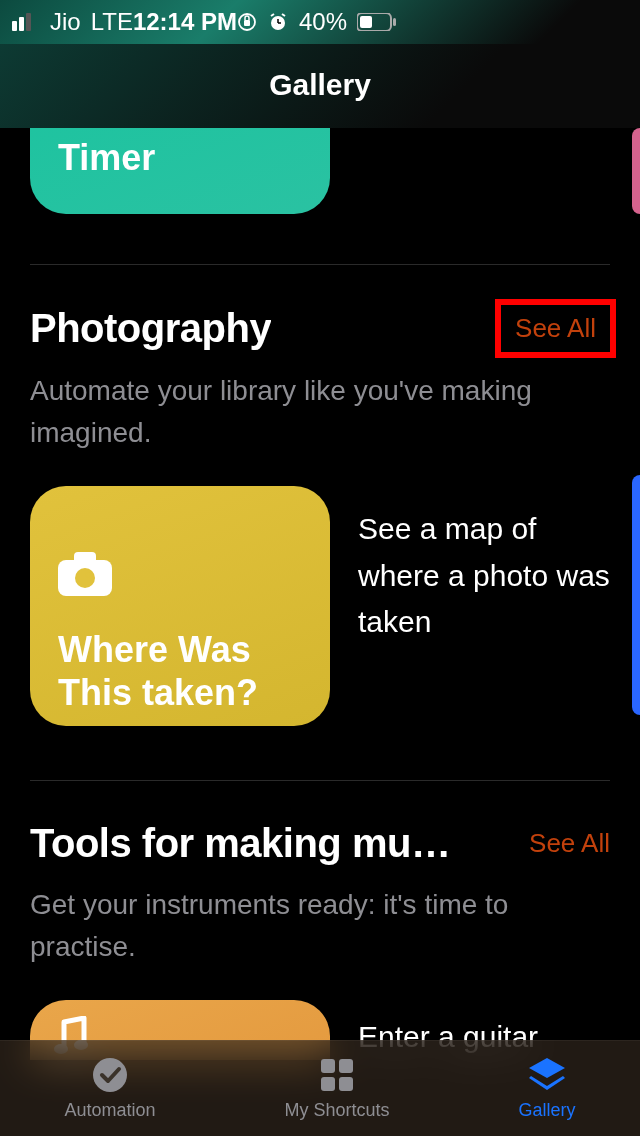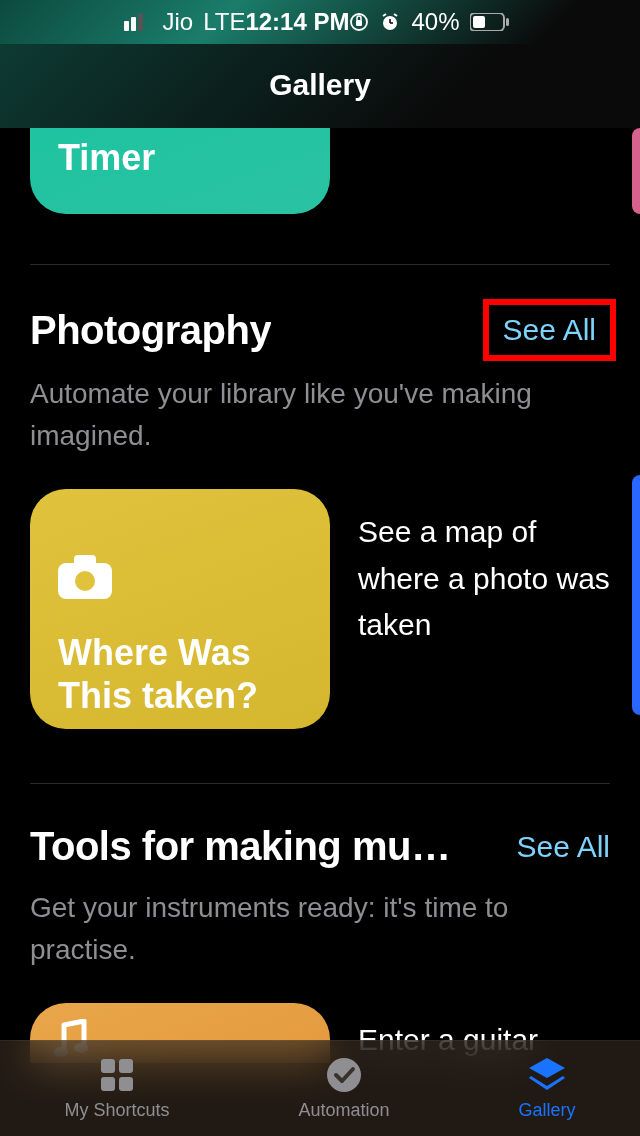--- a/index.html
+++ b/index.html
@@ -2,21 +2,21 @@
 <html><head>
 <meta charset="utf-8">
 <style>
   * { margin: 0; padding: 0; box-sizing: border-box; }
   html, body { width: 640px; height: 1136px; background: #000; color: #fff; font-family: -apple-system, "Helvetica Neue", Arial, sans-serif; overflow: hidden; }
 
   
   .status-bar {
     height: 44px;
     display: flex;
-    justify-content: center;
+    justify-content: flex-start;
     align-items: center;
     padding: 0 18px 0 12px;
     font-size: 24px;
     font-weight: 600;
     background: linear-gradient(135deg, #0c4a3f 0%, #1a7d6a 35%, #0a0a0a 85%);
   }
   .status-left, .status-right { display: flex; align-items: center; gap: 10px; }
   .status-left span, .status-right span { font-weight: 500; }
   .signal-icon, .battery-icon, .lock-icon, .alarm-icon { display:inline-flex; }
 
@@ -55,21 +55,21 @@
   .peek {
     position:absolute; right:0; width:8px; border-radius: 8px 0 0 8px;
   }
   .peek.pink { top: 128px; height: 86px; background:#d6638e; }
   .peek.blue { top: 475px; height: 240px; background:#2a66ff; }
 
   
   .section { padding-top: 40px; }
   .section-head { display:flex; justify-content: space-between; align-items: center; }
   .section-title { font-size: 40px; font-weight: 800; letter-spacing: -0.5px; max-width: 440px; white-space: nowrap; overflow:hidden; text-overflow: ellipsis; }
-  .see-all { color: #7dd3fc; font-size: 30px; font-weight: 400; }
+  .see-all { color: #c2410c; font-size: 26px; font-weight: 400; }
   .see-all.hl { outline: 6px solid #ff0000; padding: 8px 14px; }
   .section-sub { color:#8e8e93; font-size: 28px; line-height:1.5; margin-top: 18px; margin-bottom: 32px; }
 
   .row-full { display:flex; align-items:flex-start; gap: 28px; padding-bottom: 54px; border-bottom:1px solid #2a2a2a; }
   .row-partial-bottom { display:flex; align-items:flex-start; gap: 28px; }
   .card.bottom-partial { height: 60px; border-bottom-left-radius:0; border-bottom-right-radius:0; padding: 16px 24px 0; justify-content:flex-start;}
 
   
   .tabbar {
     position: absolute; bottom:0; left:0; right:0;
@@ -185,38 +185,38 @@
           </div>
         </div>
         <div class="card-desc" style="padding-top:14px">Enter a guitar</div>
       </div>
     </div>
   </div>
 
   <div class="tabbar">
     <div class="tab">
       <div class="tab-icon">
+        <svg width="38" height="38" viewBox="0 0 38 38">
+            <circle cx="19" cy="19" r="17" fill="#8e8e93"></circle>
+            <path d="M11 19 L17 25 L28 13" fill="none" stroke="#3a322a" stroke-width="4" stroke-linecap="round" stroke-linejoin="round"></path>
+          </svg>
+      </div>
+      <span>Automation</span>
+    </div>
+    <div class="tab">
+      <div class="tab-icon">
         <svg width="36" height="36" viewBox="0 0 36 36">
             <rect x="2" y="2" width="14" height="14" rx="3" fill="#8e8e93"></rect>
             <rect x="20" y="2" width="14" height="14" rx="3" fill="#8e8e93"></rect>
             <rect x="2" y="20" width="14" height="14" rx="3" fill="#8e8e93"></rect>
             <rect x="20" y="20" width="14" height="14" rx="3" fill="#8e8e93"></rect>
           </svg>
       </div>
       <span>My Shortcuts</span>
     </div>
-    <div class="tab">
-      <div class="tab-icon">
-        <svg width="38" height="38" viewBox="0 0 38 38">
-            <circle cx="19" cy="19" r="17" fill="#8e8e93"></circle>
-            <path d="M11 19 L17 25 L28 13" fill="none" stroke="#3a322a" stroke-width="4" stroke-linecap="round" stroke-linejoin="round"></path>
-          </svg>
-      </div>
-      <span>Automation</span>
-    </div>
     <div class="tab active">
       <div class="tab-icon">
         <svg width="40" height="38" viewBox="0 0 40 38">
             <path d="M20 2 L38 12 L20 22 L2 12 Z" fill="#1a73ff"></path>
             <path d="M4 20 L20 30 L36 20 L38 22 L20 34 L2 22 Z" fill="#1a73ff"></path>
           </svg>
       </div>
       <span>Gallery</span>
     </div>
   </div>

